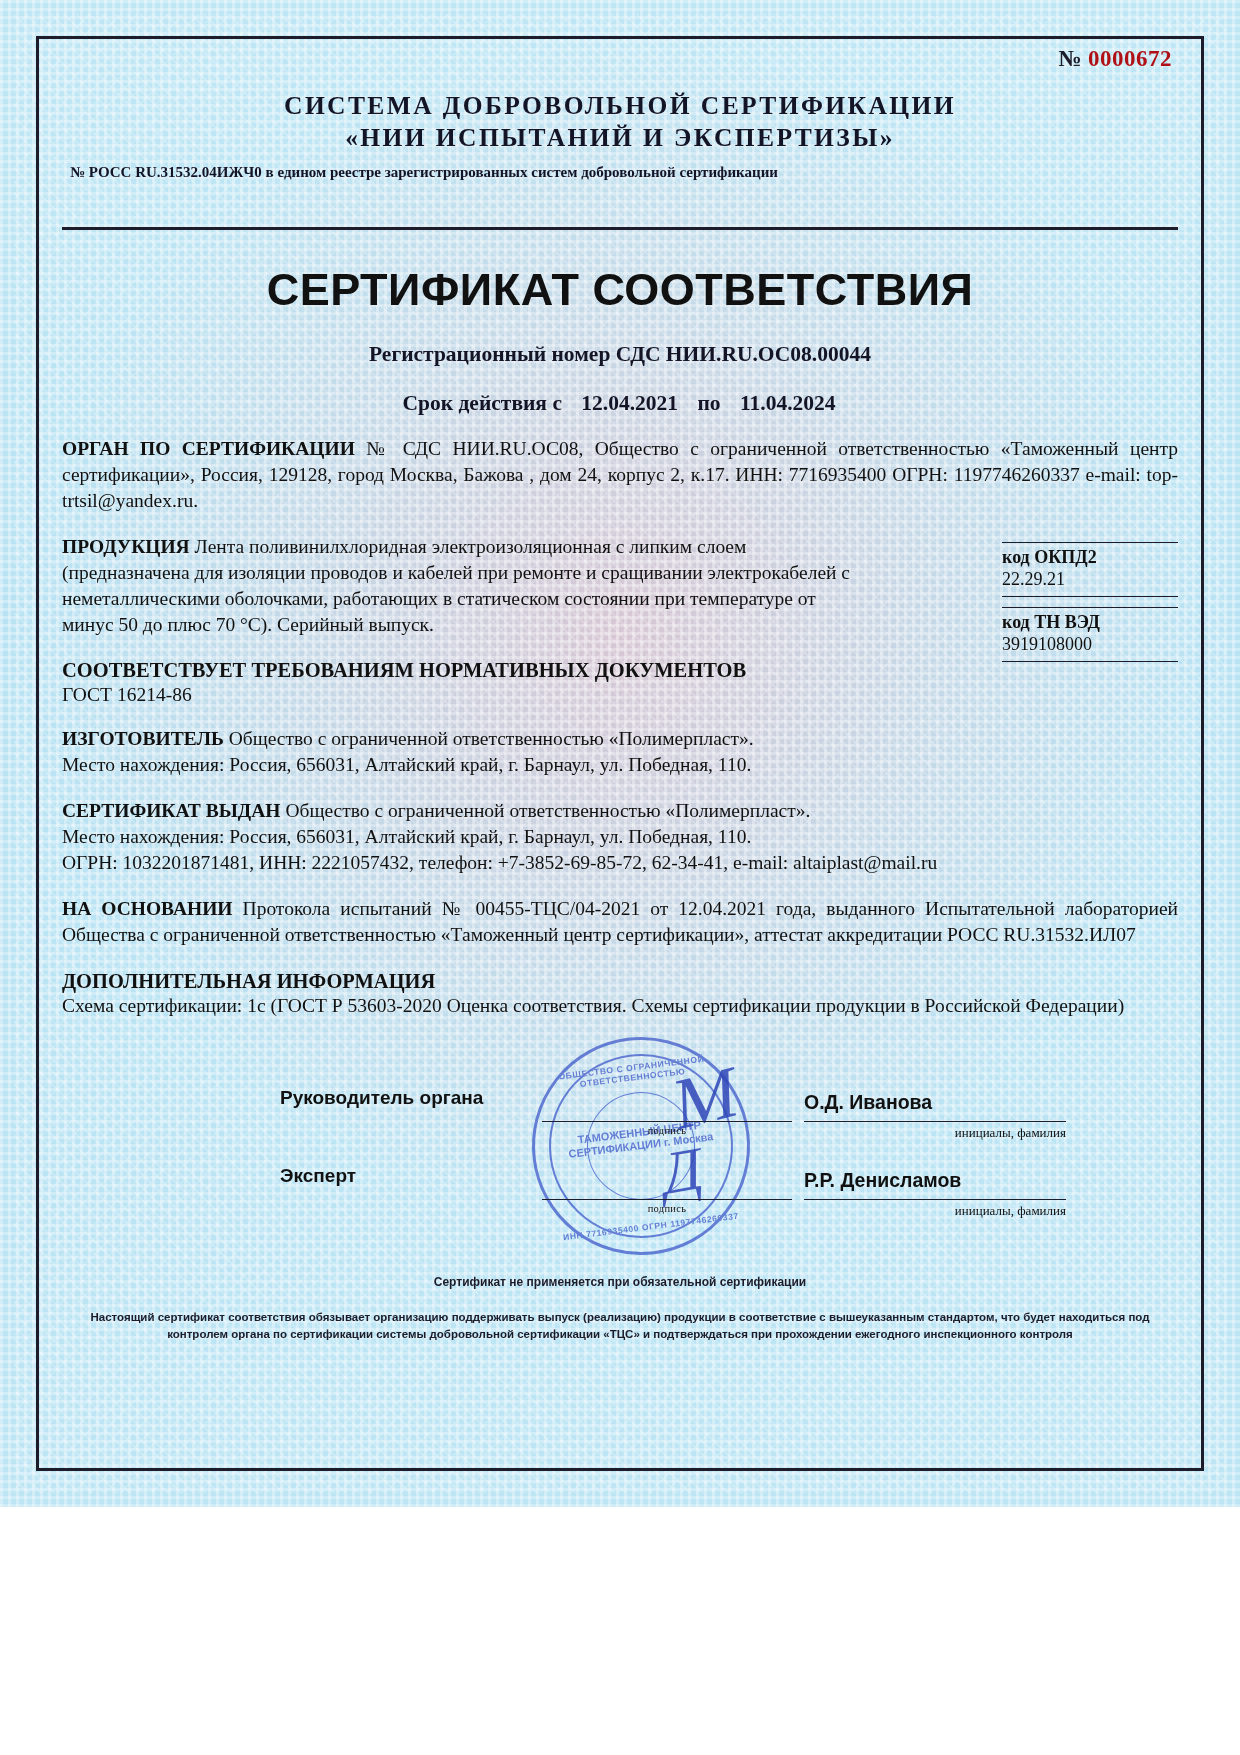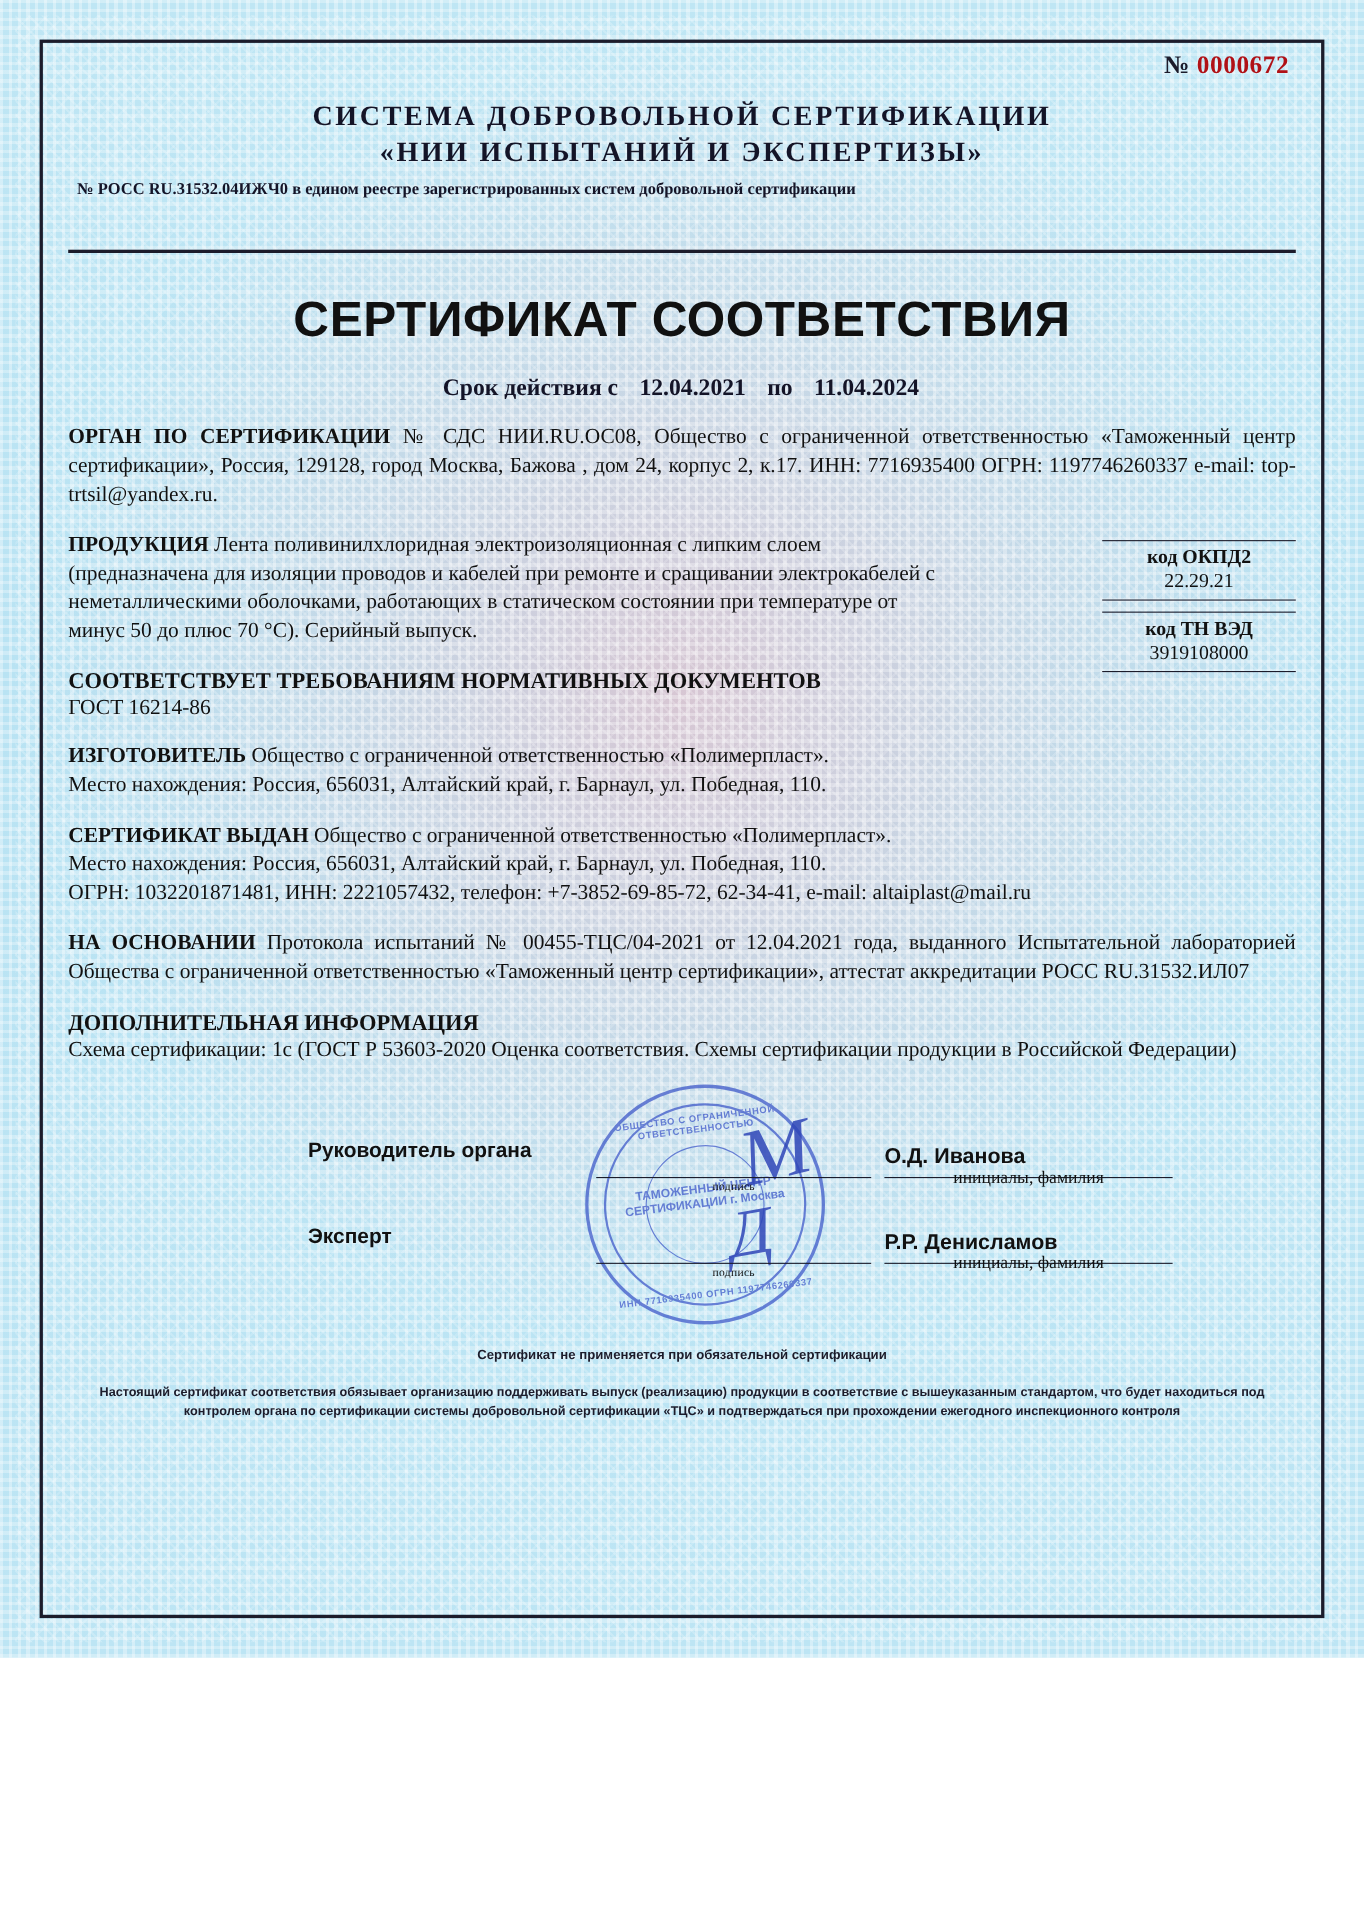--- a/index.html
+++ b/index.html
@@ -136,21 +136,20 @@
     font-size: 19.5px;
     line-height: 1.33;
     width: 790px;
     text-align: left;
   }
   .codes {
     position: absolute;
     right: 0;
     top: 8px;
     width: 176px;
-    text-align: center;
   }
   .code-box {
     border-top: 1.6px solid #1c1c2b;
     border-bottom: 1.6px solid #1c1c2b;
     padding: 3px 0 5px 0;
     margin-bottom: 10px;
     font-size: 18px;
     line-height: 1.25;
   }
   .code-box .label { font-weight: bold; }
@@ -217,23 +216,23 @@
     top: 16px;
     text-align: left;
     font-family: "Liberation Sans", sans-serif;
     font-weight: bold;
     font-size: 19.5px;
   }
   .sig-name-caption {
     position: absolute;
     left: 742px;
     width: 262px;
-    top: 38px;
-    text-align: center;
-    font-size: 16px;
+    top: 50px;
+    text-align: right;
+    font-size: 13px;
   }
 
   
   .stamp {
     position: absolute;
     left: 470px;
     top: -38px;
     width: 212px;
     height: 212px;
     border-radius: 50%;
@@ -330,20 +329,21 @@
         <span>0000672</span>
       </div>
       <div class="sys-title">
         <span>СИСТЕМА ДОБРОВОЛЬНОЙ СЕРТИФИКАЦИИ</span>
         <span class="l2">«НИИ ИСПЫТАНИЙ И ЭКСПЕРТИЗЫ»</span>
       </div>
       <div class="sys-reg">№ РОСС RU.31532.04ИЖЧ0 в едином реестре зарегистрированных систем добровольной сертификации</div>
     </div>
 
     <div class="doc-title">СЕРТИФИКАТ СООТВЕТСТВИЯ</div>
+    <div class="reg-number">Регистрационный номер СДС НИИ.RU.ОС08.00044</div>
 
     <div class="validity">
       <span>Срок действия с</span>
       <span class="date">12.04.2021</span>
       <span>по</span>
       <span class="date">11.04.2024</span>
     </div>
 
     <div class="section just">
       <span class="cap">ОРГАН ПО СЕРТИФИКАЦИИ</span><span> № СДС НИИ.RU.ОС08, Общество с ограниченной ответственностью «Таможенный центр сертификации», Россия, 129128, город Москва, Бажова , дом 24, корпус 2, к.17. ИНН: 7716935400 ОГРН: 1197746260337 e-mail: top-trtsil@yandex.ru.</span>

